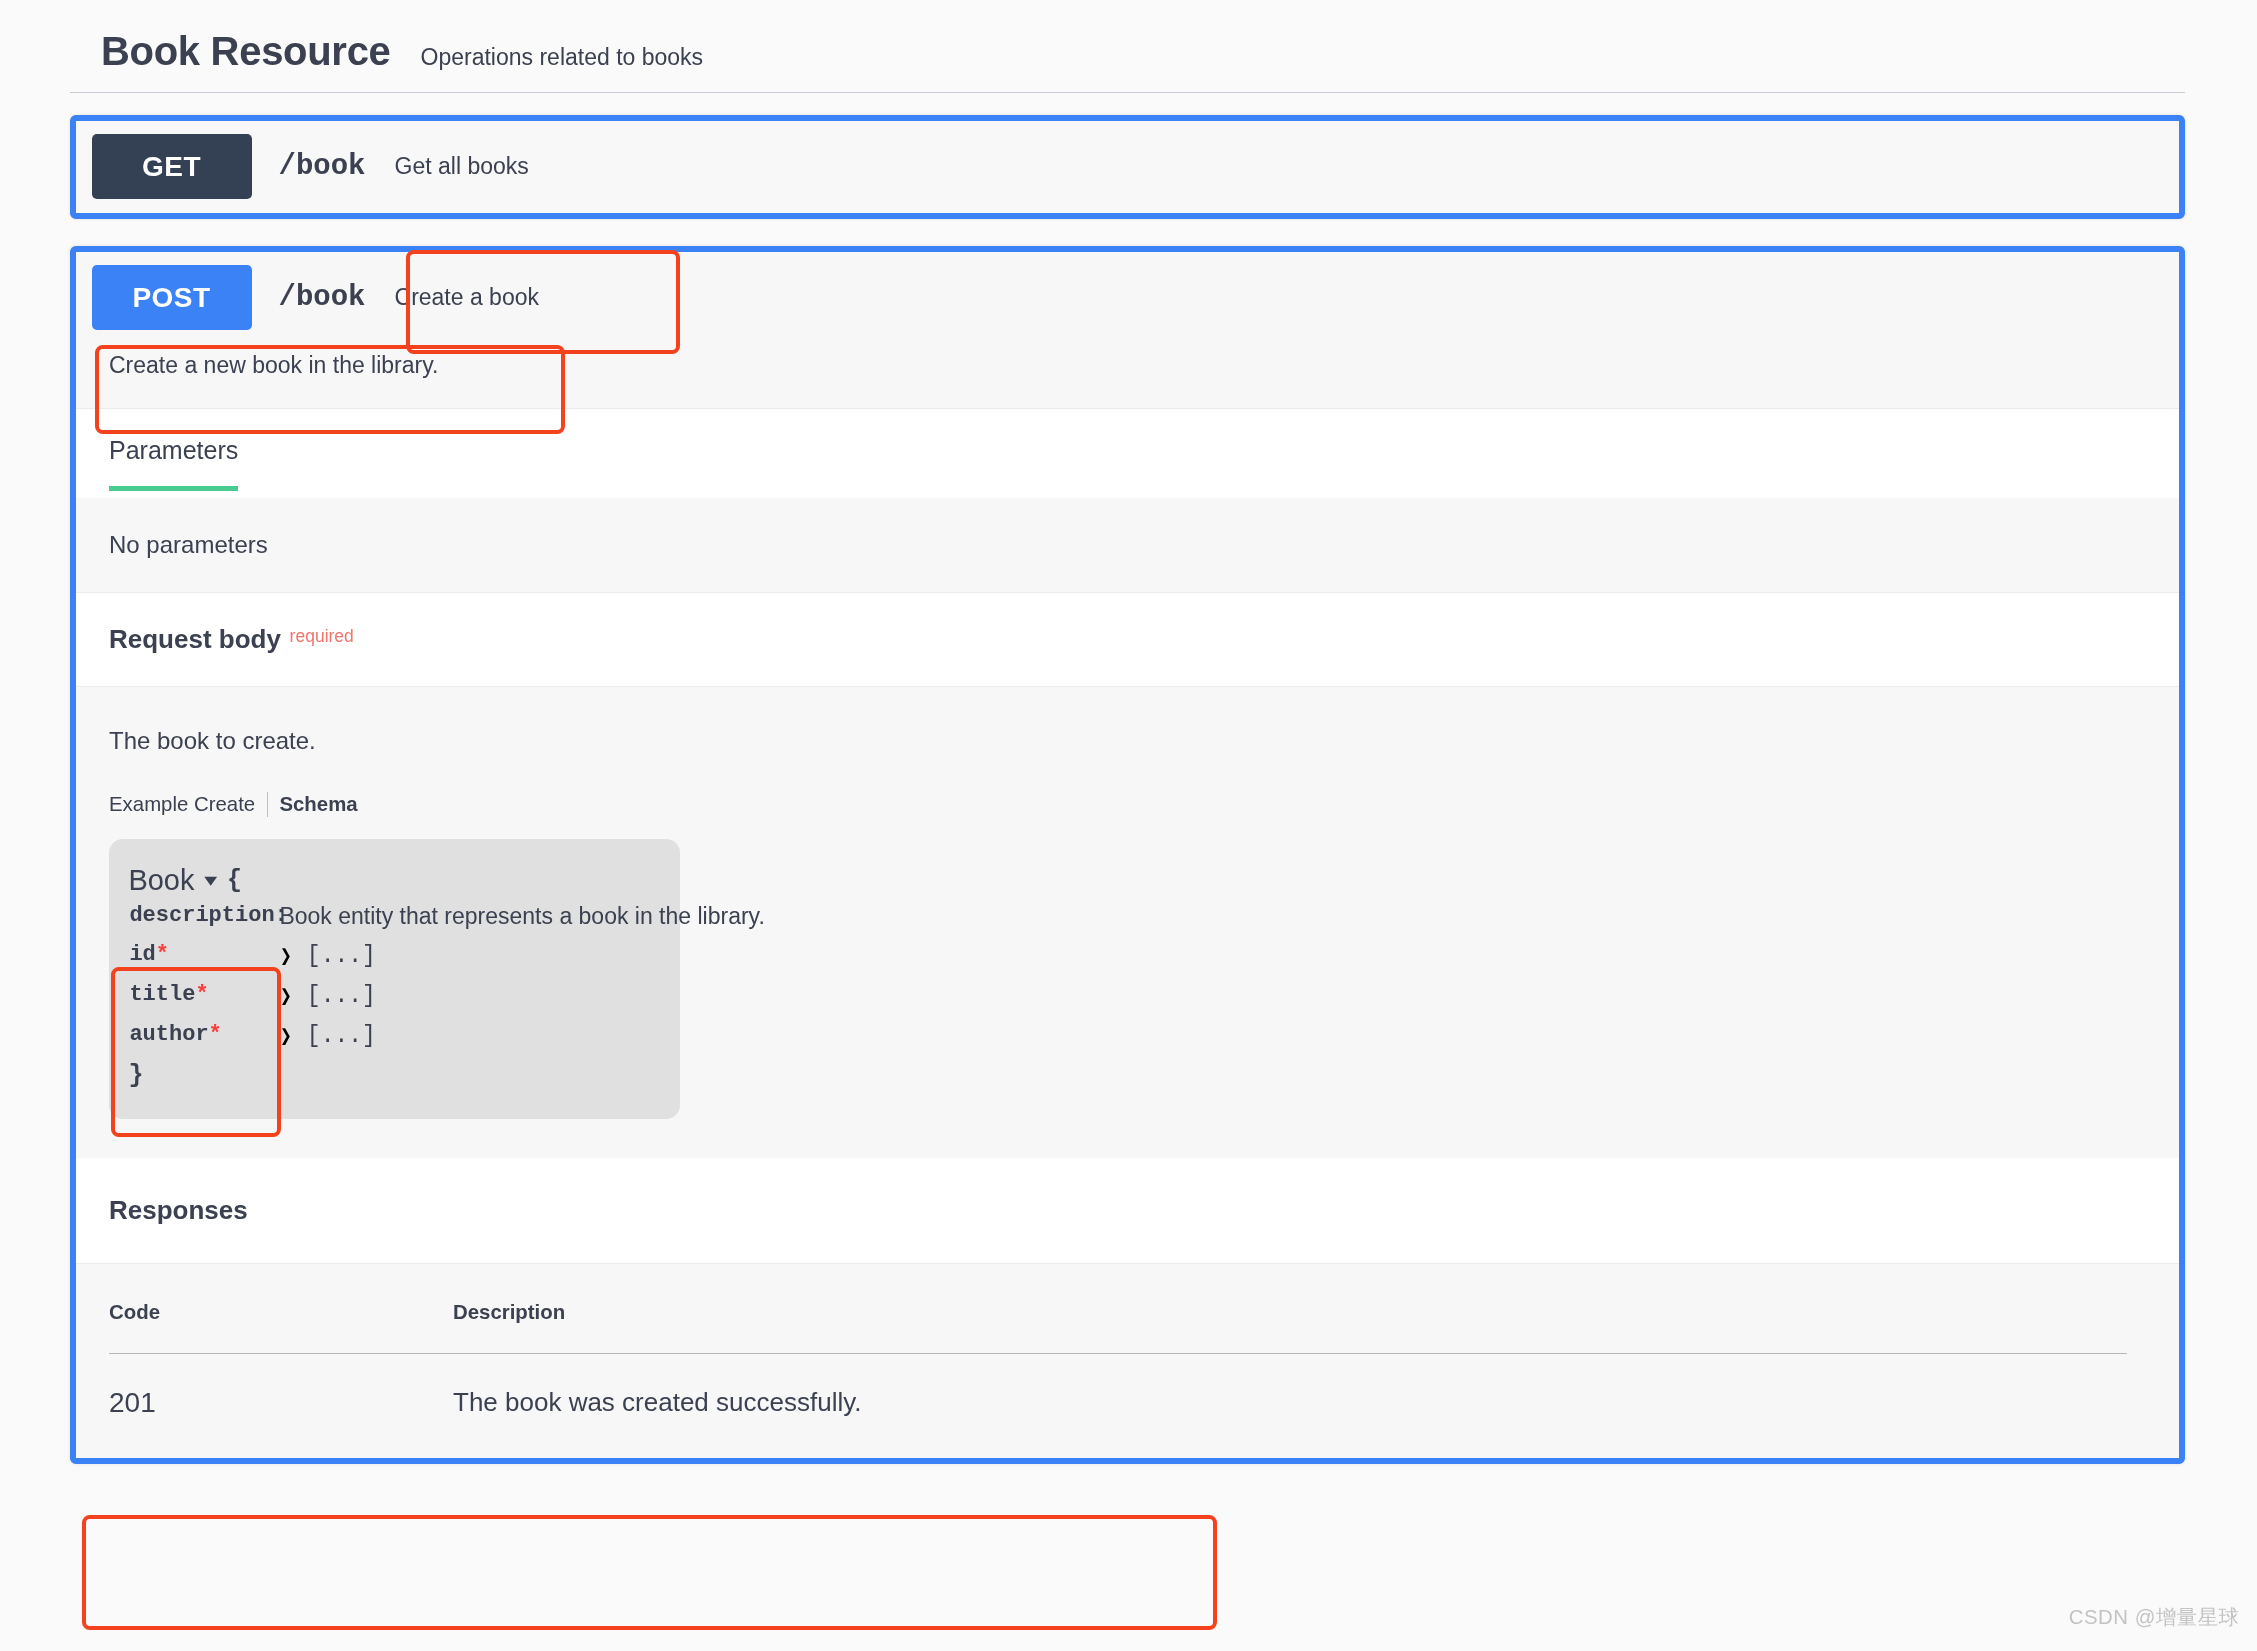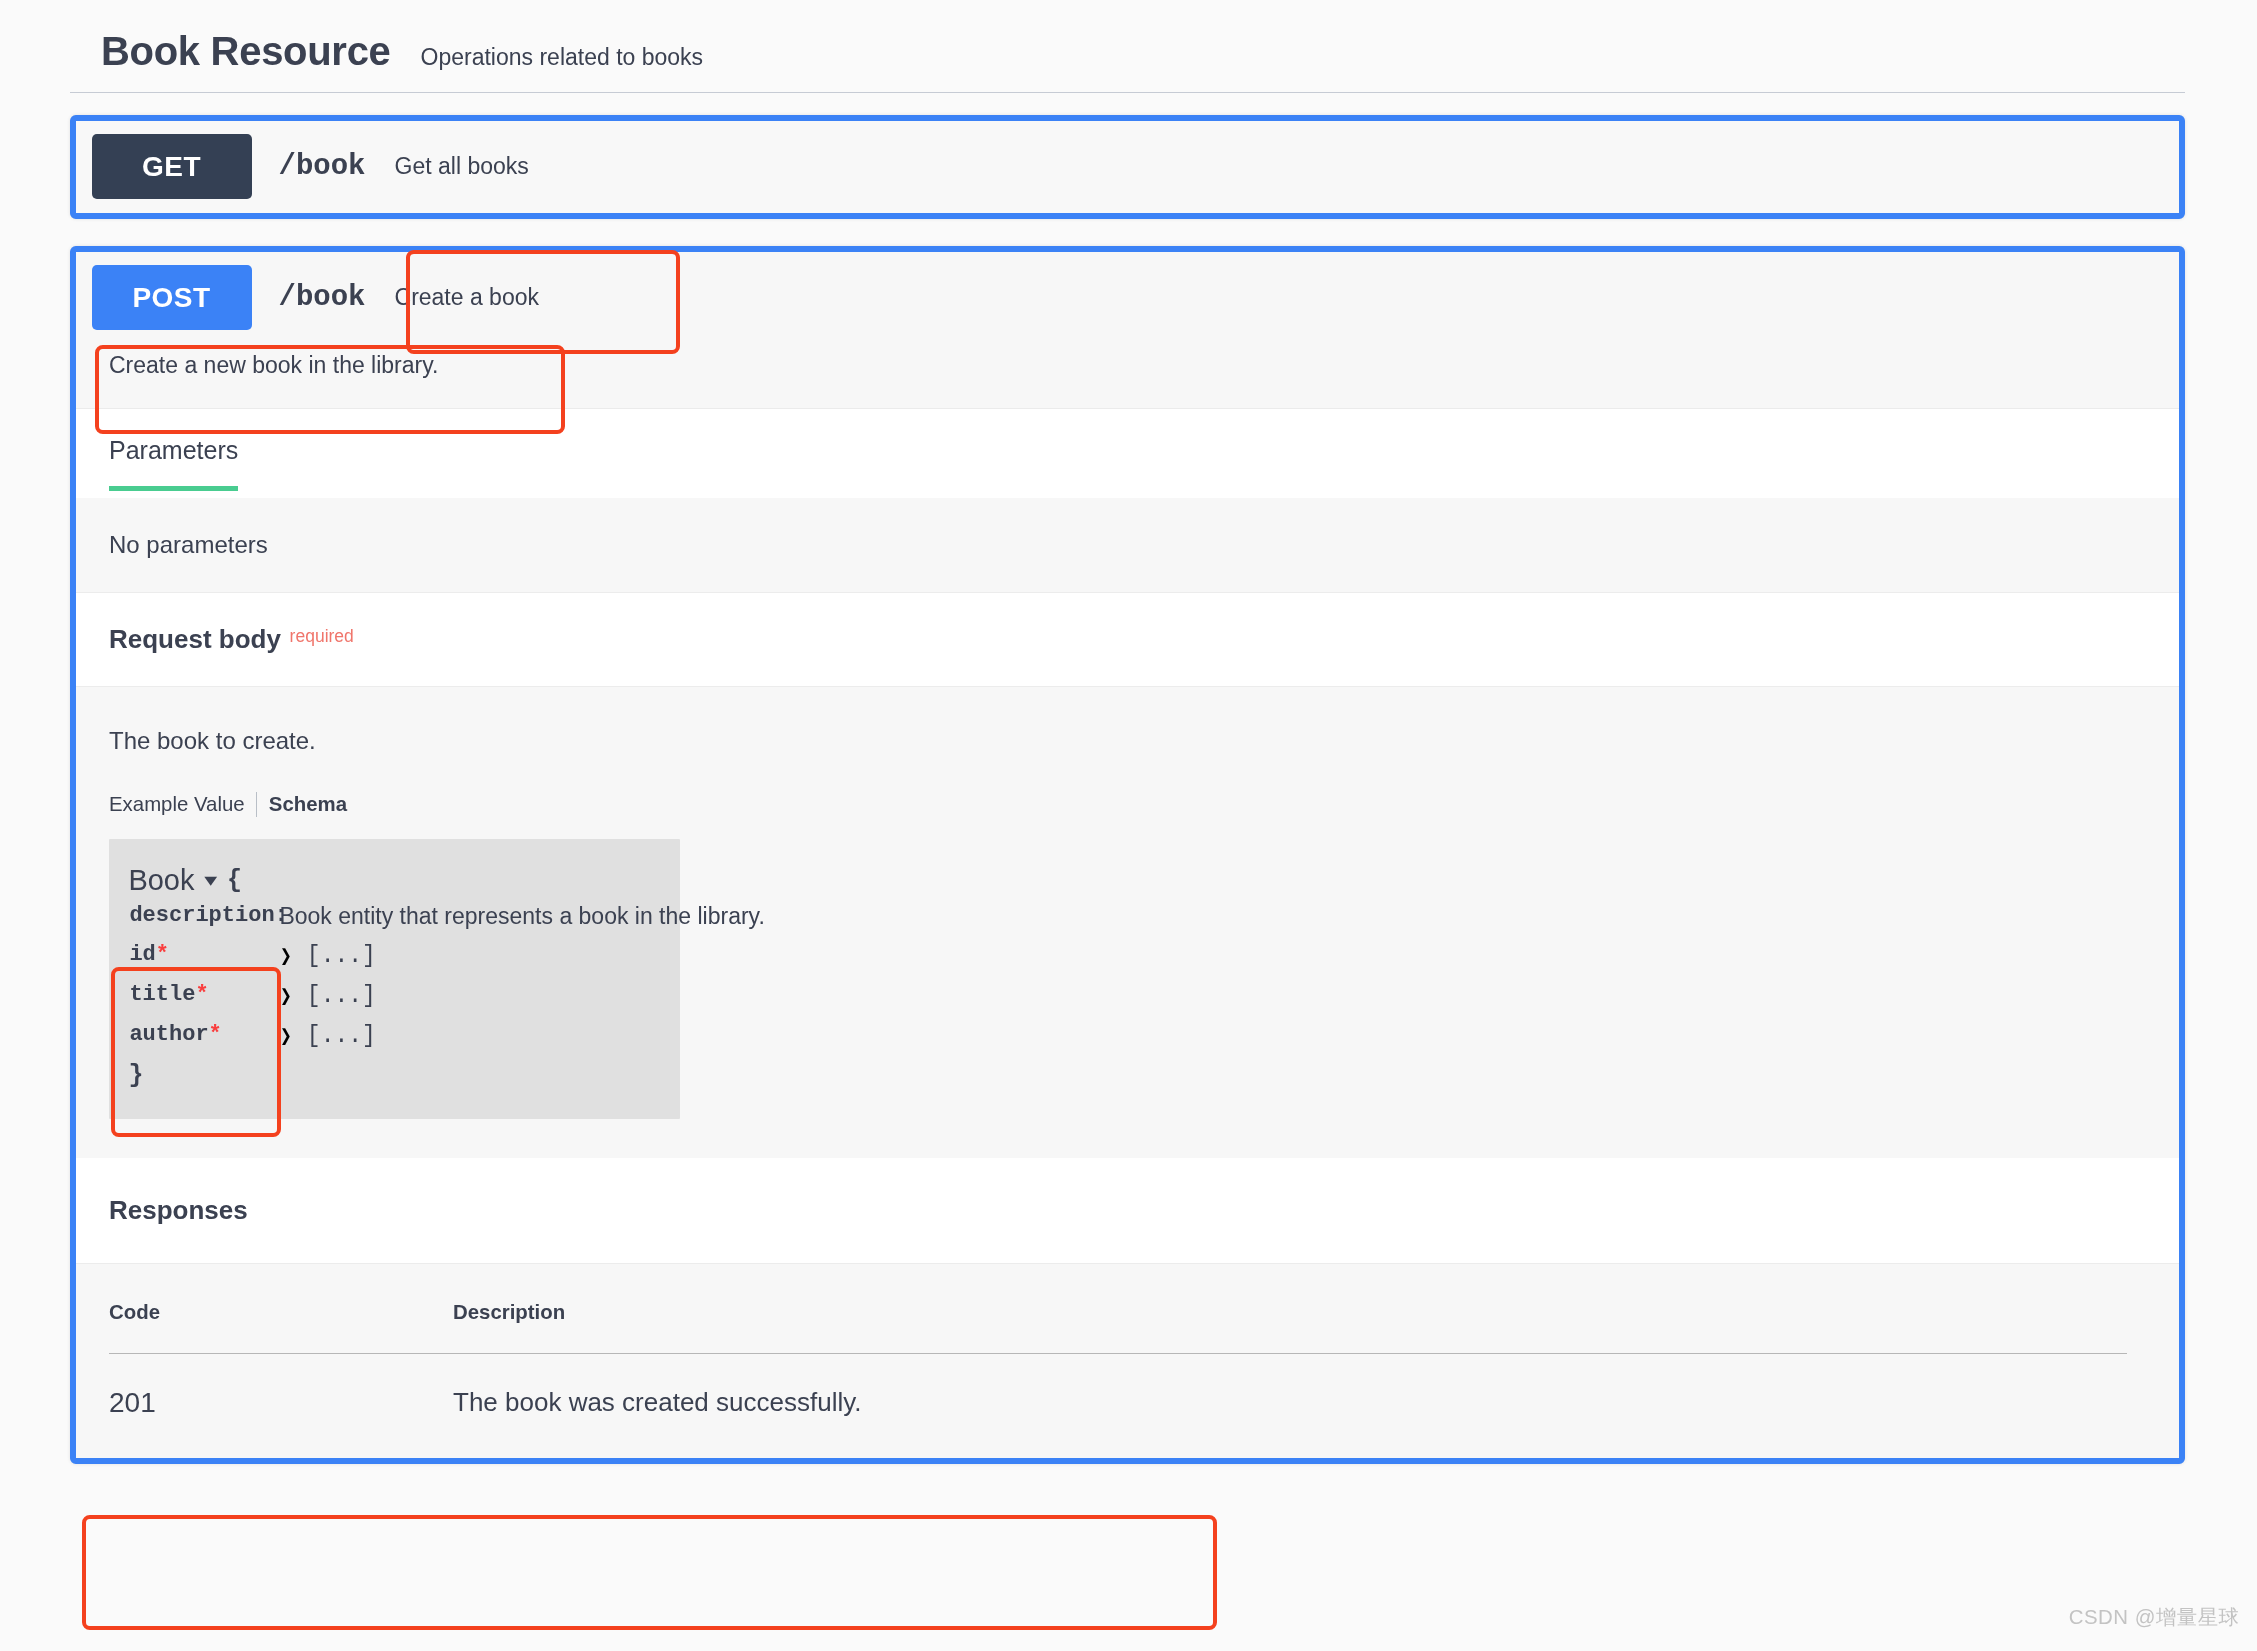--- a/index.html
+++ b/index.html
@@ -186,21 +186,21 @@
     height: 25px;
     background: #b9bfc7;
     margin-right: 11.6px;
   }
   .ex-tab.active {
     font-weight: bold;
   }
 
   .schema-box {
     background: #e0e0e0;
-    border-radius: 1px;
+    border-radius: 14px;
     width: 571px;
     padding: 25px 19.4px 29px 19.4px;
     box-sizing: border-box;
   }
   .schema-model-title {
     font-size: 29px;
     color: #3b4151;
     font-weight: normal;
     display: flex;
     align-items: center;
@@ -343,21 +343,21 @@
         <div class="section-plain">No parameters</div>
 
         <div class="section-white">
           <span class="section-heading">Request body</span><span class="required-tag">required</span>
         </div>
 
         <div class="body-area">
           <div class="body-note">The book to create.</div>
 
           <div class="ex-tabs">
-            <span class="ex-tab">Example Value</span>
+            <span class="ex-tab">Example Create</span>
             <span class="ex-sep"></span>
             <span class="ex-tab active">Schema</span>
           </div>
 
           <div class="schema-box">
             <div class="schema-model-title">
               <span class="schema-model-name">Book</span>
               <span class="chev-down">▾</span>
               <span class="schema-brace">{</span>
             </div>

